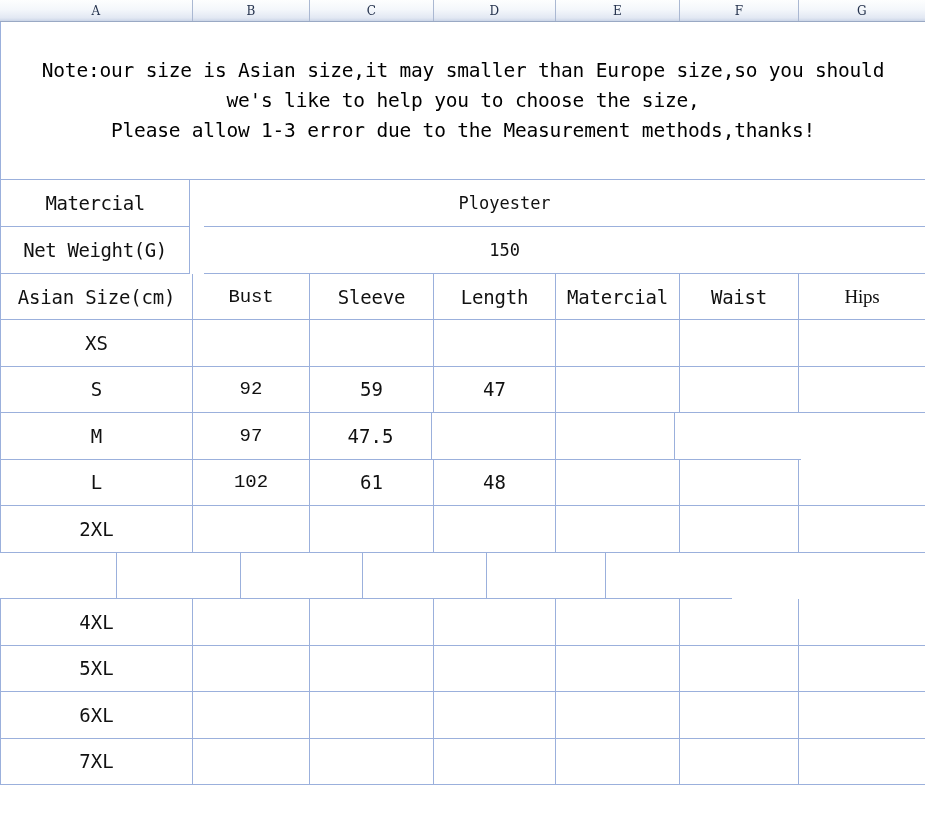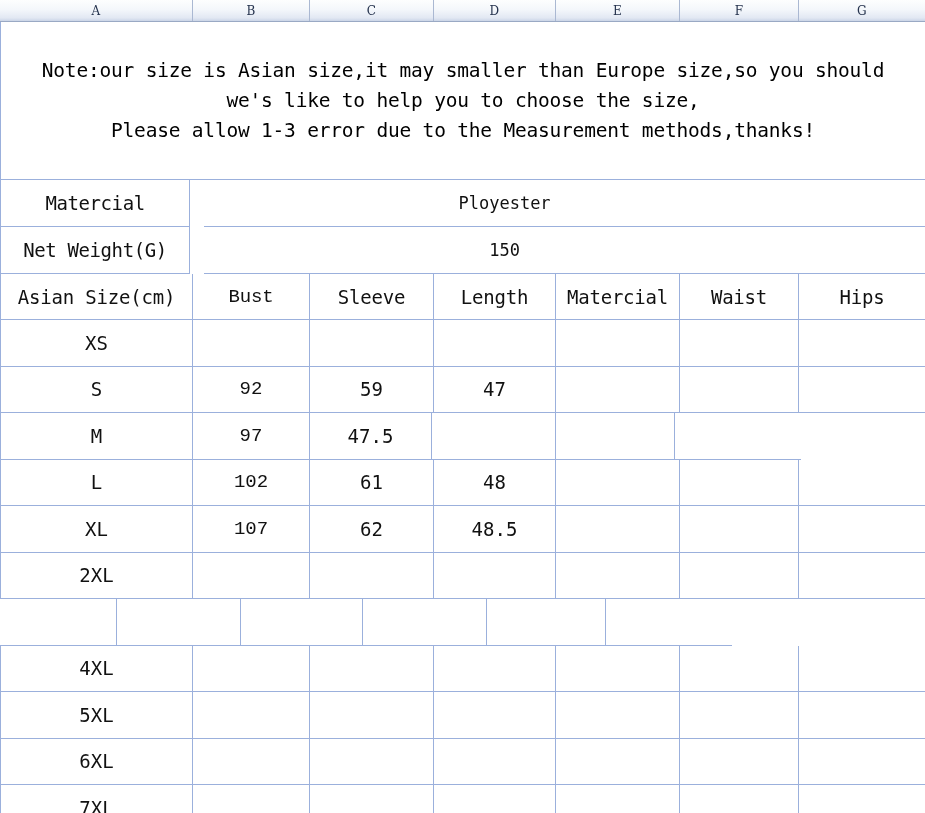--- a/index.html
+++ b/index.html
@@ -113,21 +113,21 @@
   
   .data-row { height: 46.5px; }
   .data-row .cell { font-size: 19px; }
 
   .c-a { width: 193px; }
   .c-b { width: 117px; font-family: Liberation Mono, monospace; }
   .c-c { width: 124px; }
   .c-d { width: 122px; }
   .c-e { width: 124px; }
   .c-f { width: 119px; }
-  .c-g { width: 126px; border-right: none; }
+  .c-g { width: 126px; border-right: none; font-family: Liberation Serif, serif; }
 </style>
 </head>
 <body>
 
 <div id="sheet">
 
   <div class="col-header-bar" id="col-header-bar">
       <div class="col-header-cell" style="width: 193px;">A</div>
       <div class="col-header-cell" style="width: 117px;">B</div>
       <div class="col-header-cell" style="width: 124px;">C</div>
@@ -201,29 +201,20 @@
         <div class="row data-row">
           <div class="cell c-a first">L</div>
           <div class="cell c-b">102</div>
           <div class="cell c-c">61</div>
           <div class="cell c-d">48</div>
           <div class="cell c-e"></div>
           <div class="cell c-f"></div>
           <div class="cell c-g"></div>
         </div>
         <div class="row data-row">
-          <div class="cell c-a first">XL</div>
-          <div class="cell c-b">107</div>
-          <div class="cell c-c">62</div>
-          <div class="cell c-d">48.5</div>
-          <div class="cell c-e"></div>
-          <div class="cell c-f"></div>
-          <div class="cell c-g"></div>
-        </div>
-        <div class="row data-row">
           <div class="cell c-a first">2XL</div>
           <div class="cell c-b"></div>
           <div class="cell c-c"></div>
           <div class="cell c-d"></div>
           <div class="cell c-e"></div>
           <div class="cell c-f"></div>
           <div class="cell c-g"></div>
         </div>
         <div class="row data-row">
           <div class="cell c-b"></div>

